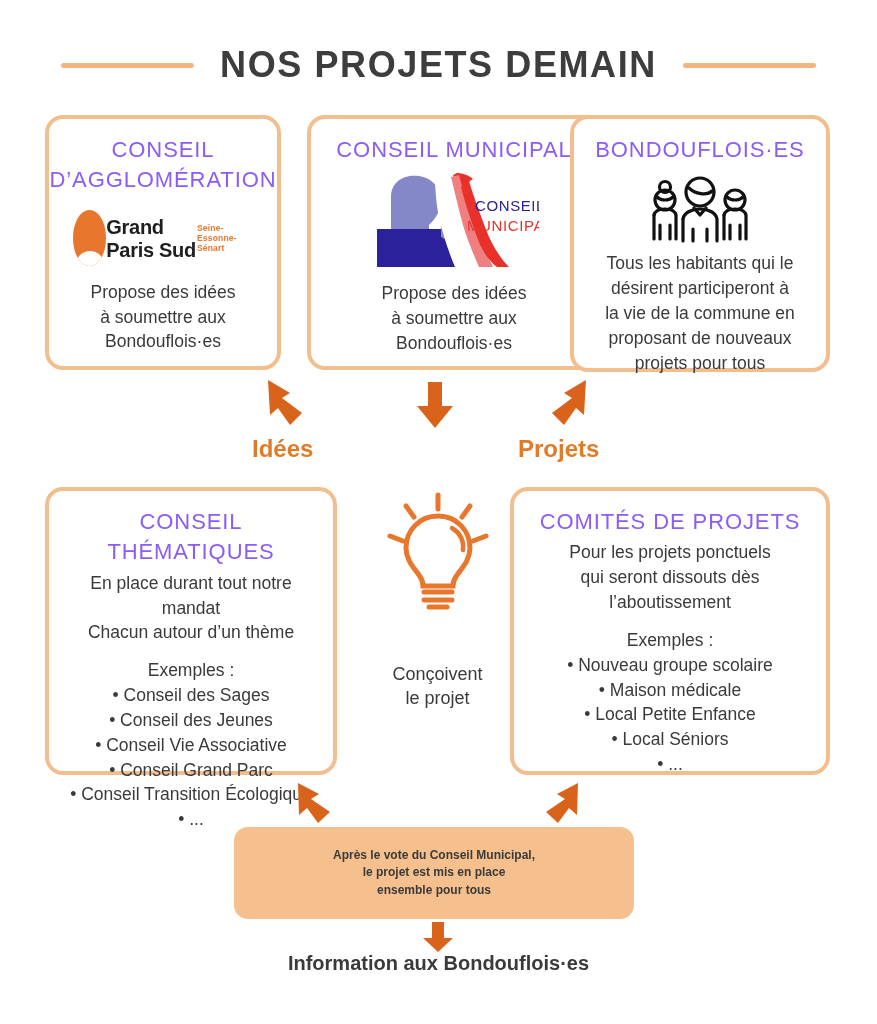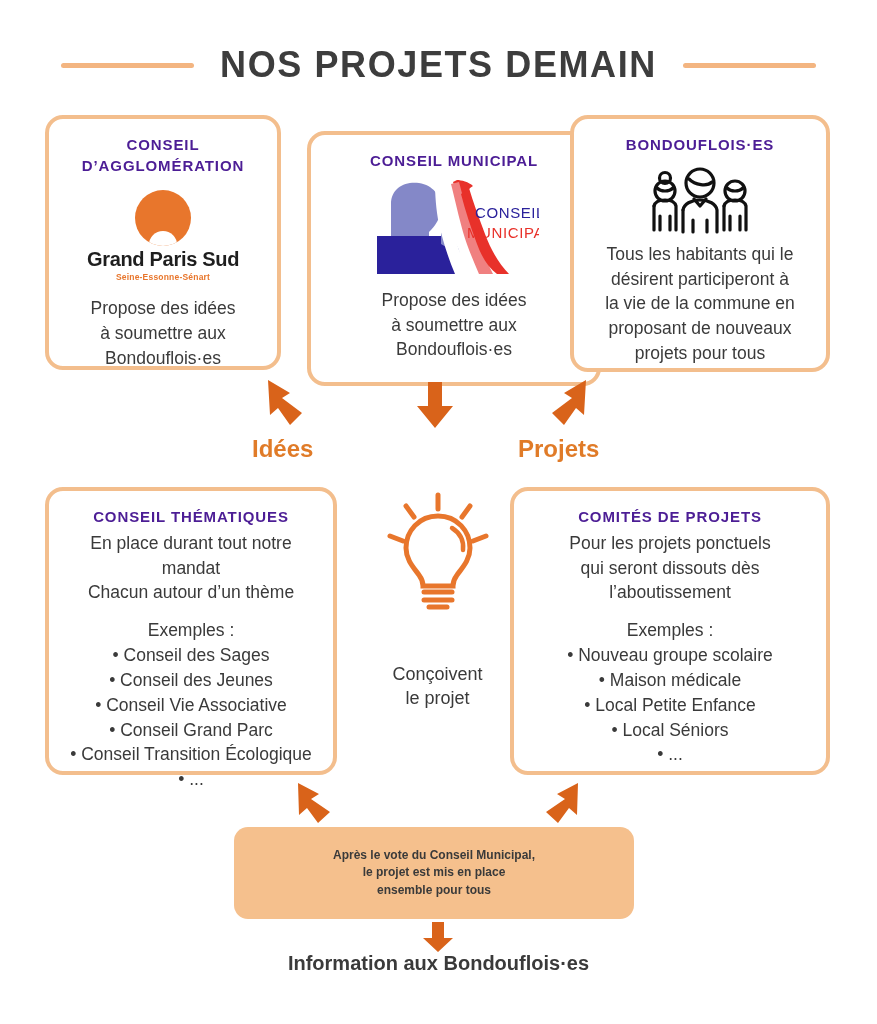--- a/index.html
+++ b/index.html
@@ -49,48 +49,47 @@
     box-sizing: border-box;
     border: 4px solid #F3BE8D;
     border-radius: 18px;
     background: #ffffff;
     display: flex;
     flex-direction: column;
     align-items: center;
     padding: 16px 12px 10px;
   }
   .card-title {
-    font-size: 15px;
-    font-weight: bold;
+    font-size: 22px;
+    font-weight: normal;
     letter-spacing: 0.9px;
-    color: #4c1d95;
+    color: #8b5cf6;
     text-align: center;
     line-height: 1.38;
   }
   .card-text {
     font-size: 17.5px;
     line-height: 1.42;
     text-align: center;
     color: #3a3a3a;
     white-space: pre-line;
   }
 
   
   #card-agglo       { left: 45px;  top: 115px; width: 236px; height: 255px; }
-  #card-municipal   { left: 307px; top: 131px; width: 294px; height: 255px; }
+  #card-municipal   { left: 307px; top: 115px; width: 294px; height: 255px; }
   #card-habitants   { left: 570px; top: 115px; width: 260px; height: 257px; }
   #card-thematiques { left: 45px;  top: 487px; width: 292px; height: 288px; }
   #card-comites     { left: 510px; top: 487px; width: 320px; height: 288px; }
 
   
   .gps-logo {
     margin-top: 14px;
     width: 180px;
     display: flex;
-    flex-direction: column;
     align-items: center;
   }
   .gps-mark {
     position: relative;
     width: 56px;
     height: 56px;
     border-radius: 50%;
     background: #E8762C;
     overflow: hidden;
   }

